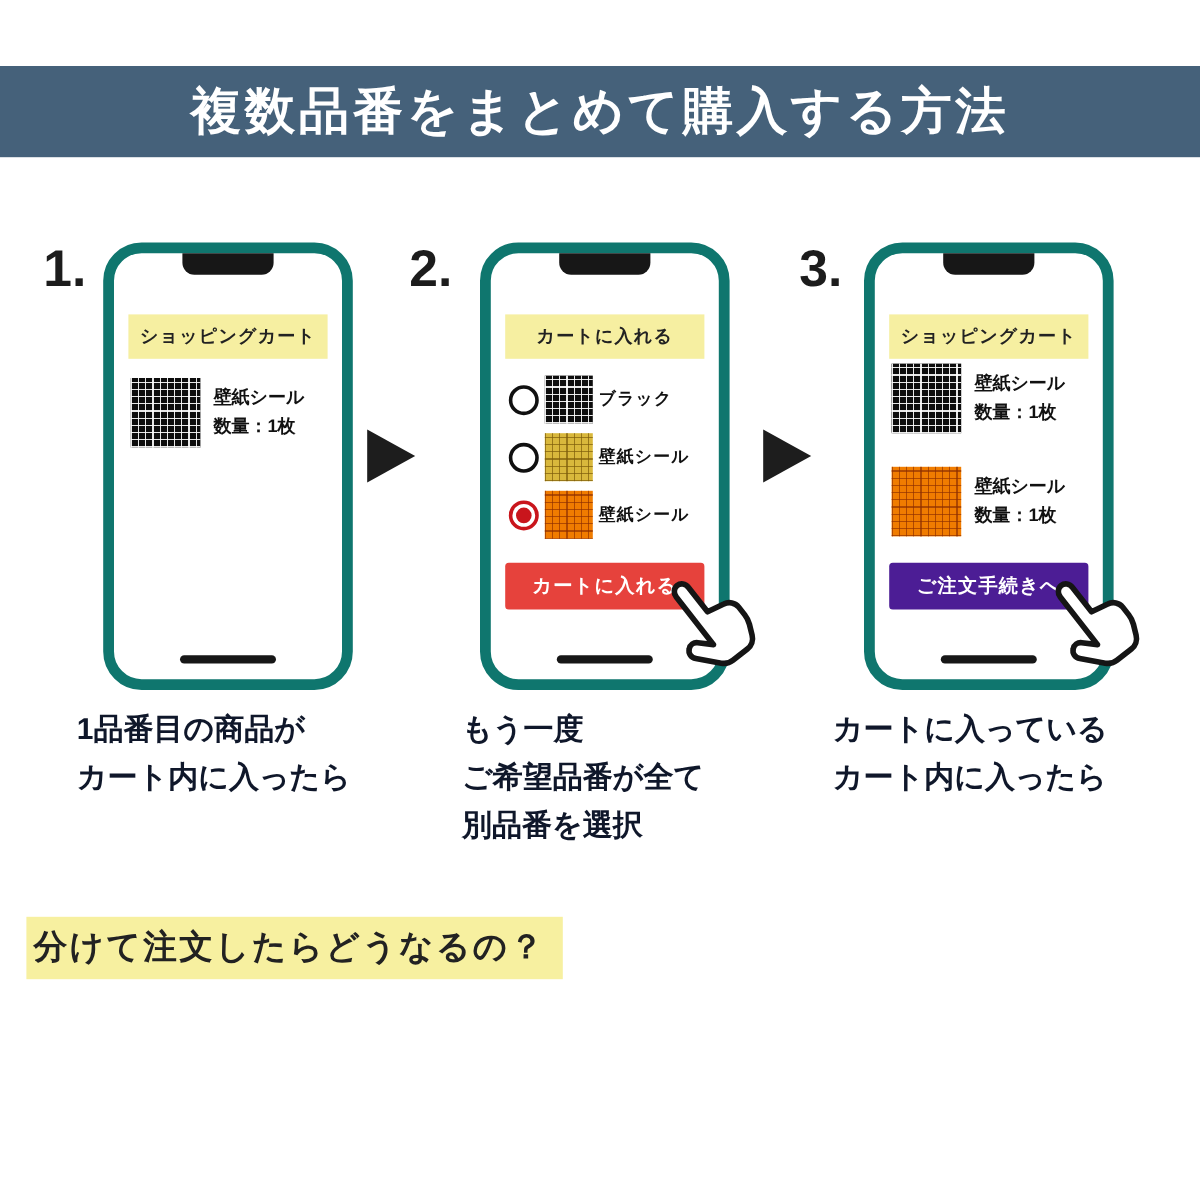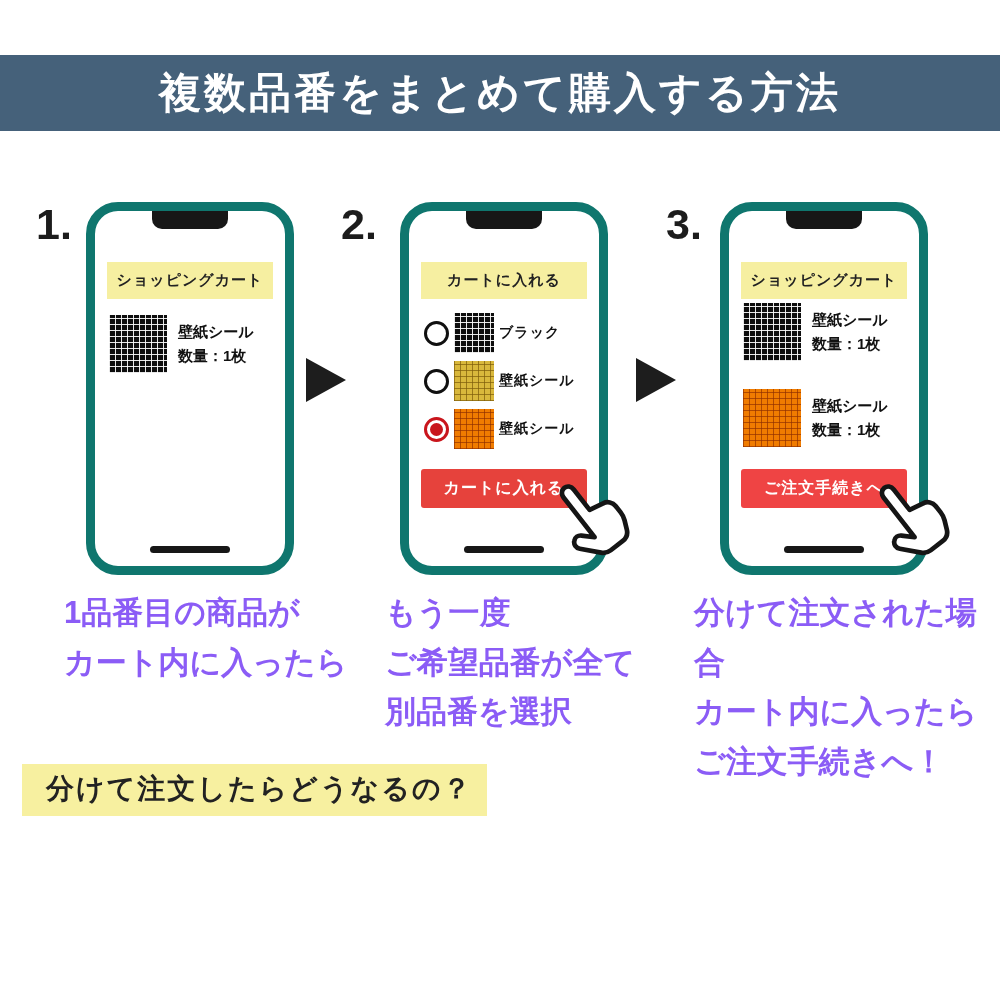--- a/index.html
+++ b/index.html
@@ -44,34 +44,34 @@
   .opt .lbl{font-size:14px;font-weight:bold;letter-spacing:1px;color:#111;}
   .radio{width:19px;height:19px;border:3px solid #101010;border-radius:50%;background:#fff;
          flex:none;position:relative;box-sizing:content-box;}
   .radio.sel{border-color:#c9151c;}
   .radio.sel::after{content:"";position:absolute;inset:3px;border-radius:50%;background:#c9151c;}
 
   .phone-btn{position:absolute;left:12px;right:12px;top:258px;height:39px;border-radius:3px;
              display:flex;align-items:center;justify-content:center;
              font-size:16px;font-weight:bold;color:#fff;letter-spacing:1px;}
   .btn-red{background:#e6423c;}
-  .btn-orange{background:#ef4444;}
+  .btn-orange{background:#4c1d95;}
 
   .hand{position:absolute;width:78px;height:88px;transform:rotate(-38deg);z-index:6;}
   .hand-pos{right:-30px;top:262px;}
 
   .arrow{position:absolute;top:358px;width:0;height:0;
          border-top:22px solid transparent;border-bottom:22px solid transparent;
          border-left:40px solid #1d1d1d;}
 
-  .caption{position:absolute;top:588px;font-size:31px;font-weight:bold;color:#8b5cf6;line-height:1.6;}
+  .caption{position:absolute;top:588px;font-size:25px;font-weight:bold;color:#0f172a;line-height:1.6;}
   .caption span{display:block;}
 
   .qa-heading{position:absolute;left:22px;top:764px;font-size:28px;font-weight:bold;color:#222;
-              background:#f7f0a0;padding:6px 14px 8px 24px;letter-spacing:2px;}
+              background:#f7f0a0;padding:6px 14px 8px 6px;letter-spacing:2px;}
   .qa-body{position:absolute;left:30px;top:830px;font-size:28px;color:#333;
            line-height:1.62;letter-spacing:1px;}
   .qa-body span{display:block;}
 </style>
 </head>
 <body>
 
 <div class="canvas">
 
   <div class="header">
@@ -159,20 +159,19 @@
   <div class="caption" style="left:64px">
     <span>1品番目の商品が</span>
     <span>カート内に入ったら</span>
   </div>
   <div class="caption" style="left:385px">
     <span>もう一度</span>
     <span>ご希望品番が全て</span>
     <span>別品番を選択</span>
   </div>
   <div class="caption" style="left:694px">
-    <span>分けて注文された場合</span>
+    <span>カートに入っている</span>
     <span>カート内に入ったら</span>
-    <span>ご注文手続きへ！</span>
   </div>
 
   <div class="qa-heading">分けて注文したらどうなるの？</div>
 
 </div>
 
 </body></html>

